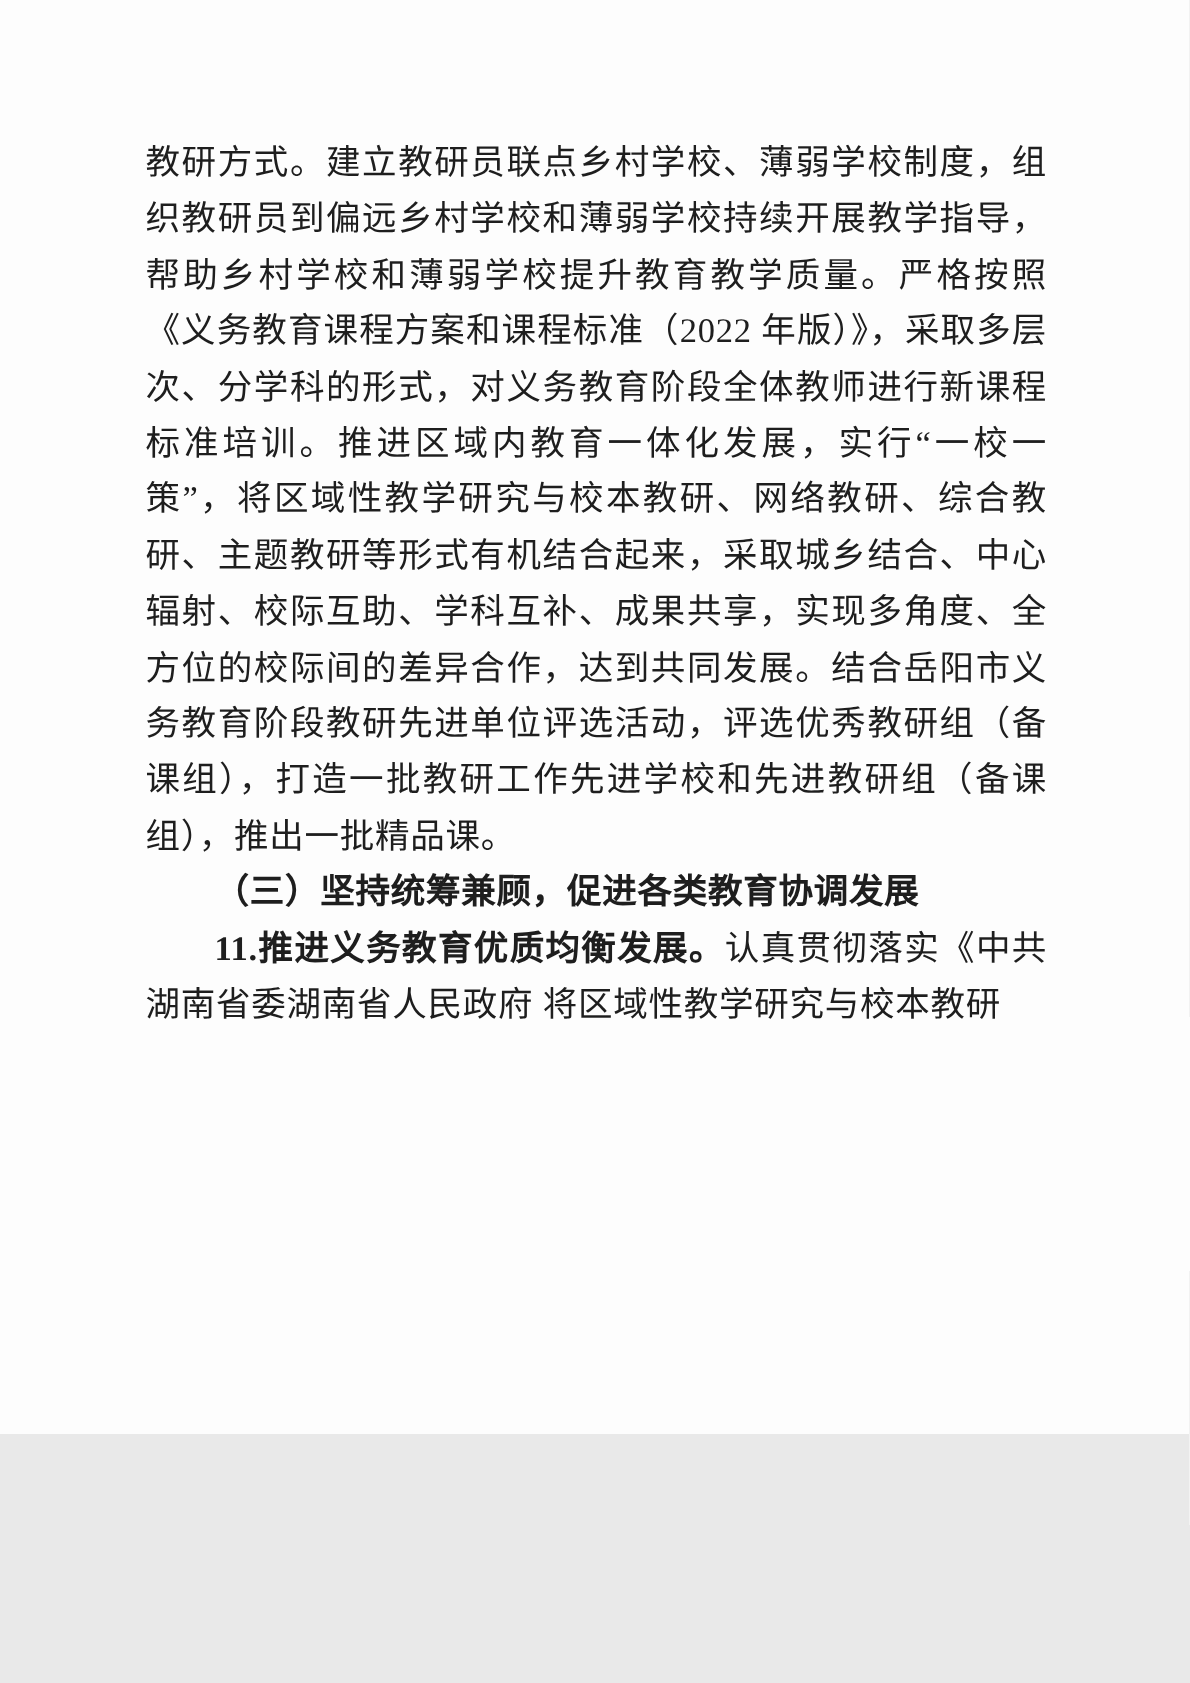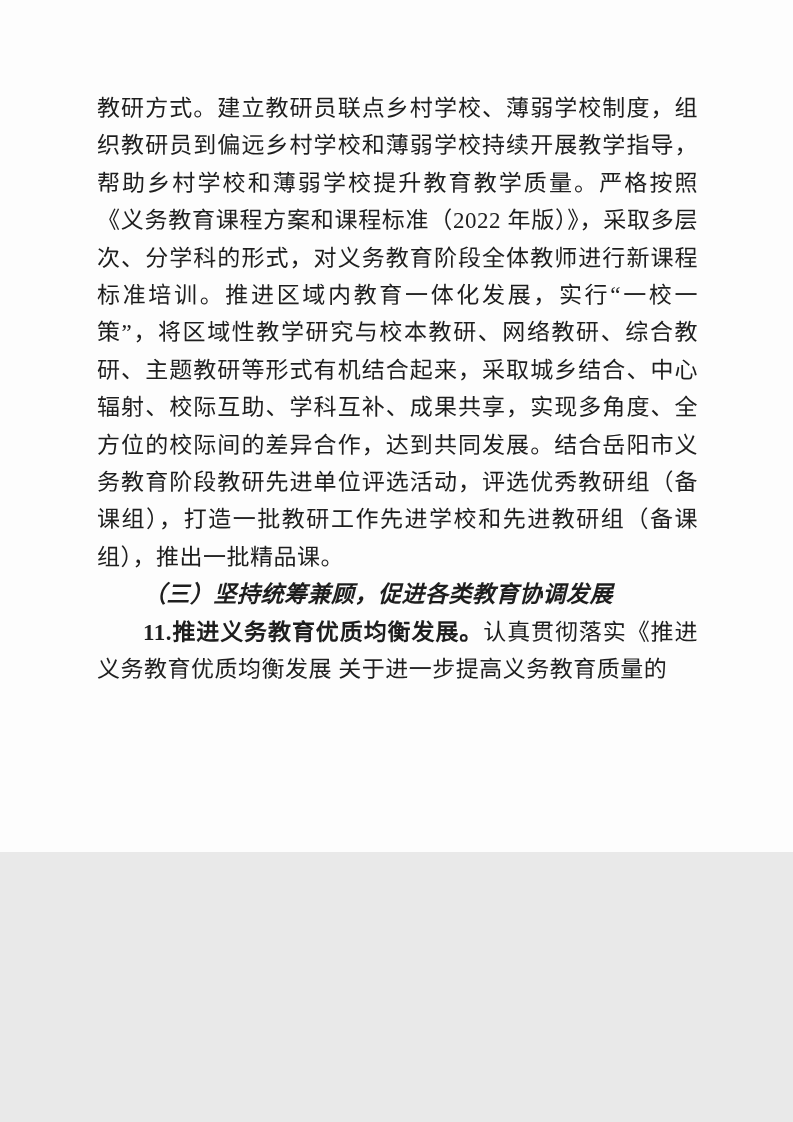--- a/index.html
+++ b/index.html
@@ -3,21 +3,21 @@
 <meta charset="utf-8">
 <style>
   html, body {
     margin: 0;
     padding: 0;
     background: #e9e9e9;
   }
   .page {
     position: relative;
     width: 793px;
-    height: 852px;
+    height: 956px;
     margin: 0 auto;
     background: #fdfdfd;
     color: #1e1e1e;
     font-family: "Liberation Serif", "DejaVu Serif", serif;
     overflow: hidden;
   }
   .content {
     position: absolute;
     left: 97px;
     top: 90px;
@@ -32,21 +32,20 @@
     margin: 0;
     padding: 0;
   }
   .para-indent {
     text-indent: 2em;
   }
   .section-heading {
     font-family: "Liberation Sans", "DejaVu Sans", sans-serif;
     font-weight: bold;
     text-indent: 2em;
-    font-style: italic;
   }
   .lead {
     font-weight: bold;
   }
   .footer {
     position: absolute;
     left: 0;
     top: 1036px;
     width: 100%;
     text-align: center;
@@ -55,16 +54,16 @@
     color: #2a2a2a;
   }
 </style>
 </head>
 <body>
 
 <div class="page">
   <div class="content">
     <p>教研方式。建立教研员联点乡村学校、薄弱学校制度，组织教研员到偏远乡村学校和薄弱学校持续开展教学指导，帮助乡村学校和薄弱学校提升教育教学质量。严格按照《义务教育课程方案和课程标准（2022 年版）》，采取多层次、分学科的形式，对义务教育阶段全体教师进行新课程标准培训。推进区域内教育一体化发展，实行“一校一策”，将区域性教学研究与校本教研、网络教研、综合教研、主题教研等形式有机结合起来，采取城乡结合、中心辐射、校际互助、学科互补、成果共享，实现多角度、全方位的校际间的差异合作，达到共同发展。结合岳阳市义务教育阶段教研先进单位评选活动，评选优秀教研组（备课组），打造一批教研工作先进学校和先进教研组（备课组），推出一批精品课。</p>
     <p class="section-heading">（三）坚持统筹兼顾，促进各类教育协调发展</p>
-    <p class="para-indent"><span class="lead">11.推进义务教育优质均衡发展。</span><span>认真贯彻落实《推进义务教育优质均衡发展 关于进一步提高义务教育质量的</span></p>
+    <p class="para-indent"><span class="lead">11.推进义务教育优质均衡发展。</span><span>认真贯彻落实《中共湖南省委湖南省人民政府 将区域性教学研究与校本教研</span></p>
   </div>
   <div class="footer">6</div>
 </div>
 
 </body></html>

